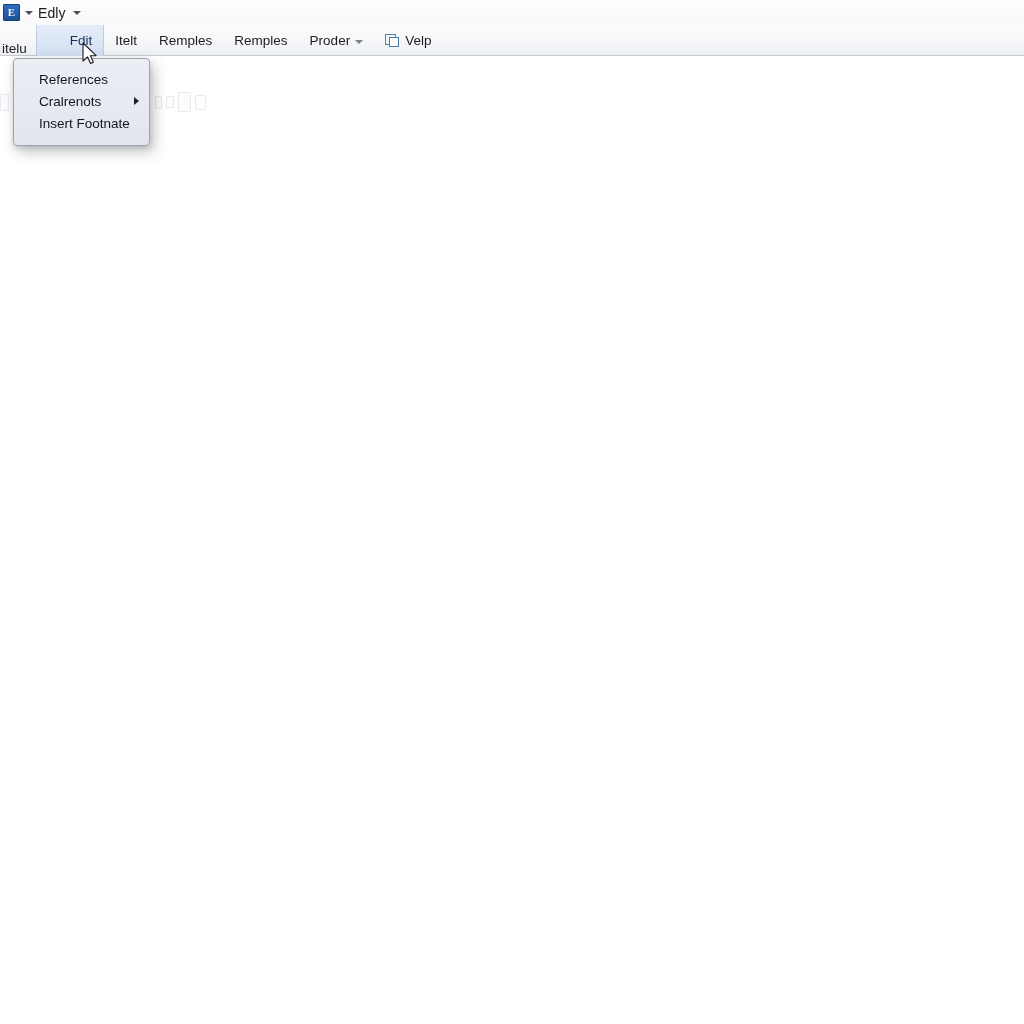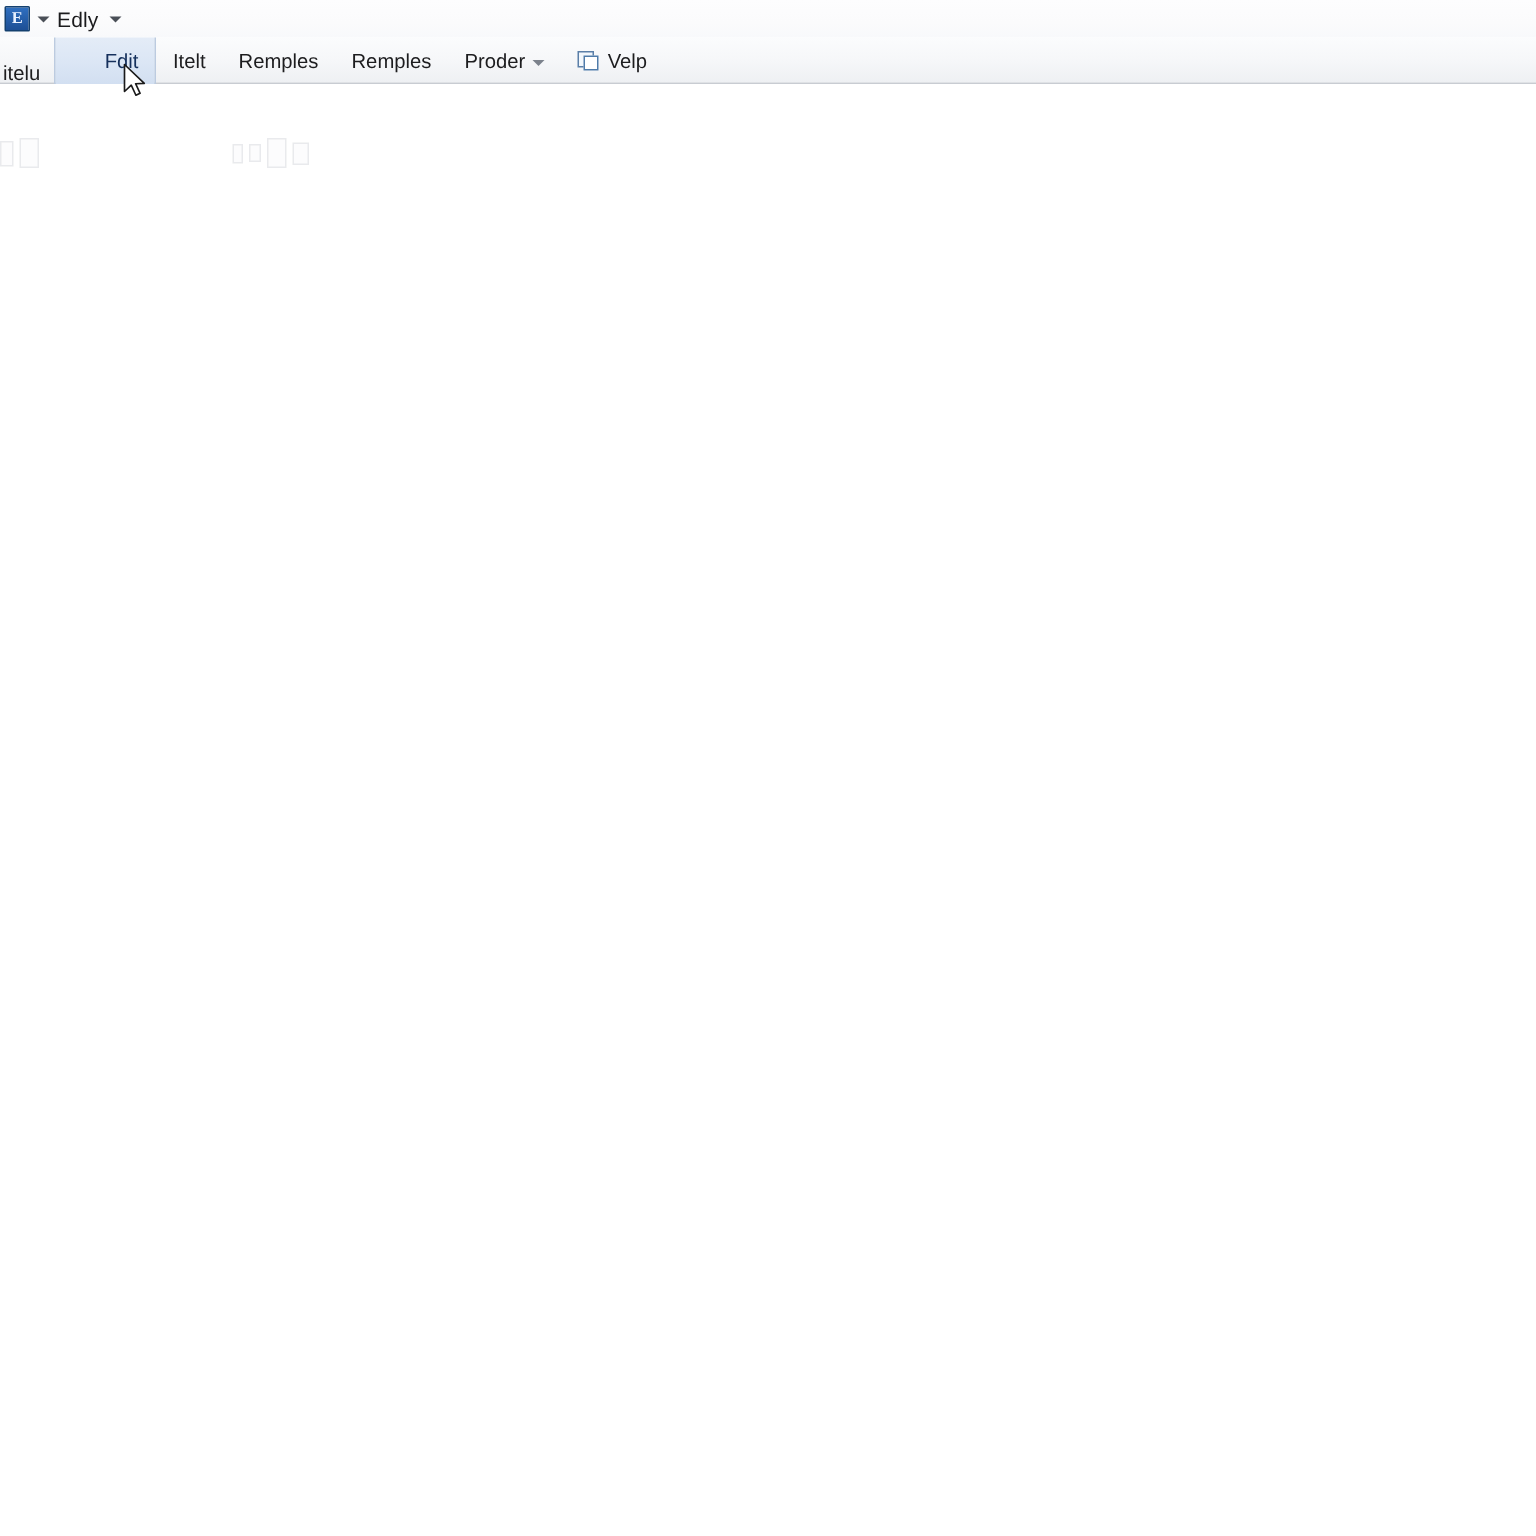--- a/index.html
+++ b/index.html
@@ -239,18 +239,34 @@
     <span class="ghost-box g1"></span>
     <span class="ghost-box g3"></span>
   </div>
   <div class="ghost-group ghost-right">
     <span class="ghost-box g2"></span>
     <span class="ghost-box g5"></span>
     <span class="ghost-box g3"></span>
     <span class="ghost-box g4"></span>
   </div>
 
+  <div class="dropdown">
+
+    <div class="dd-item">
+      <span class="dd-label">References</span>
+    </div>
+
+    <div class="dd-item">
+      <span class="dd-label">Cralrenots</span>
+      <span class="dd-sub-arrow"></span>
+    </div>
+
+    <div class="dd-item">
+      <span class="dd-label">Insert Footnate</span>
+    </div>
+
+  </div>
 
   <svg class="cursor" viewBox="0 0 16 24">
     <polygon points="1,1 1,19 5.5,14.8 8.6,21.5 11.4,20.2 8.4,13.8 14.2,13.6" fill="#ffffff" stroke="#1a1a1a" stroke-width="1.1" stroke-linejoin="round"></polygon>
   </svg>
 
 </div>
 
 </body></html>

